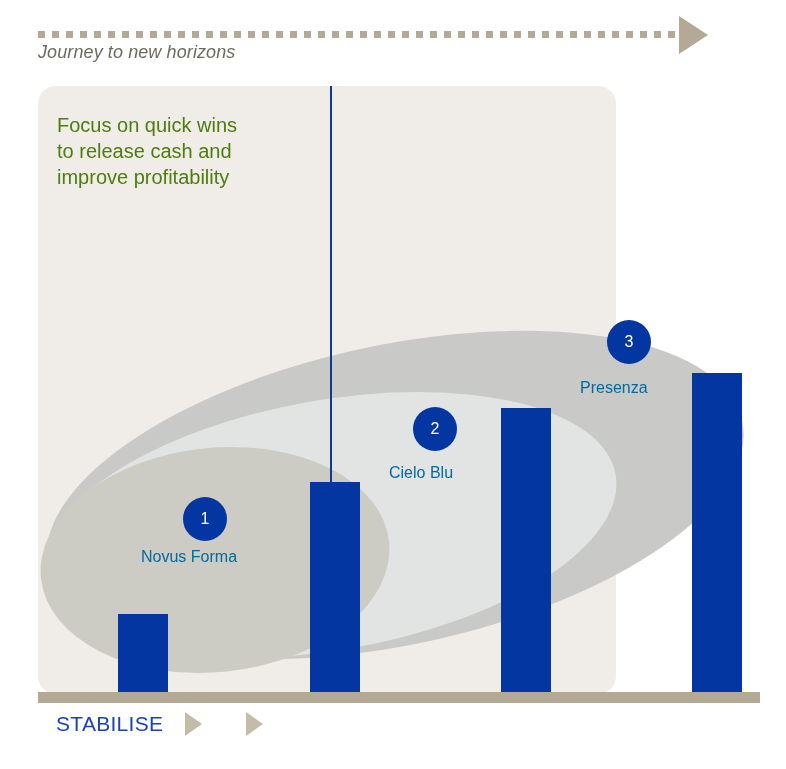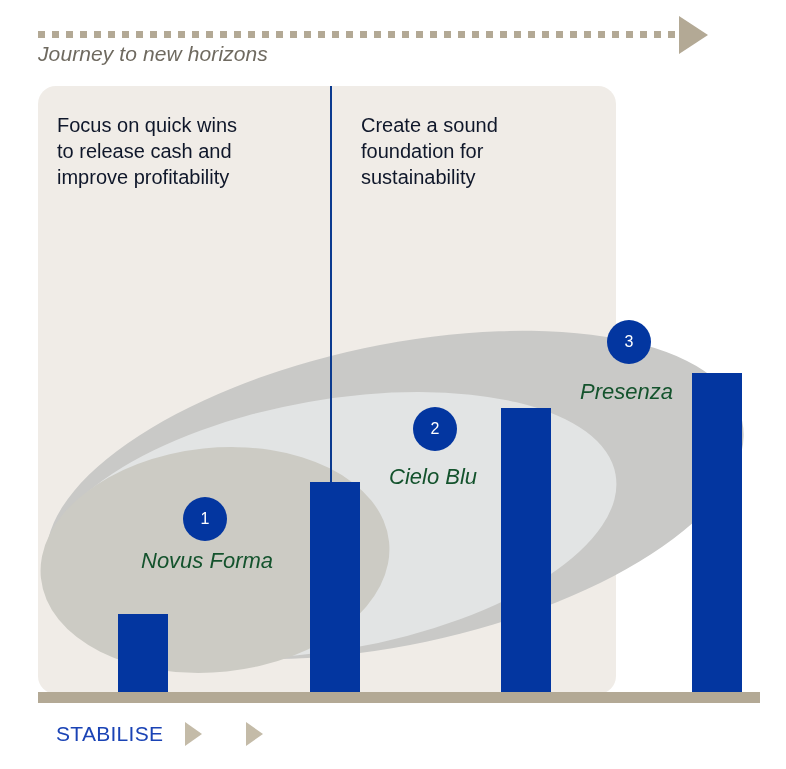--- a/index.html
+++ b/index.html
@@ -48,21 +48,21 @@
     height: 0;
     border-top: 19px solid transparent;
     border-bottom: 19px solid transparent;
     border-left: 29px solid #b3a995;
   }
   .journey-label {
     position: absolute;
     left: 0;
     top: 20px;
     font-style: italic;
-    font-size: 21px;
+    font-size: 18px;
     color: #6f6a60;
     letter-spacing: 0.1px;
     white-space: nowrap;
   }
 
   
   .panel {
     position: absolute;
     left: 38px;
     top: 86px;
@@ -88,21 +88,21 @@
     width: 2px;
     height: 400px;
     background: #0b3a8f;
   }
 
   
   .phase-text {
     position: absolute;
     font-size: 20px;
     line-height: 26px;
-    color: #0f172a;
+    color: #4d7c0f;
     white-space: pre-line;
   }
   .phase-text.left  { left: 57px;  top: 112px; width: 260px; }
   .phase-text.right { left: 361px; top: 112px; width: 250px; }
 
   
   .bar {
     position: absolute;
     background: #0336a0;
   }
@@ -129,35 +129,33 @@
     background: #0336a0;
     color: #ffffff;
     font-size: 16px;
     display: flex;
     align-items: center;
     justify-content: center;
     line-height: 1;
   }
   .marker-label {
     position: absolute;
-    font-style: italic;
-    font-size: 22px;
-    color: #14532d;
+    font-size: 16px;
+    color: #0369a1;
     white-space: nowrap;
   }
 
   
   .footer {
     position: absolute;
     left: 38px;
     top: 712px;
     width: 722px;
     height: 44px;
     display: flex;
-    align-items: center;
   }
   .footer-label {
     font-size: 21px;
     color: #1a43b5;
     letter-spacing: 0.3px;
     white-space: nowrap;
     font-stretch: condensed;
   }
   .footer-arrow {
     width: 0;
@@ -187,23 +185,20 @@
     <ellipse cx="395" cy="495" rx="355" ry="150" transform="rotate(-12 395 495)" fill="#c9c9c7"></ellipse>
     <ellipse cx="330" cy="525" rx="290" ry="125" transform="rotate(-10 330 525)" fill="#e2e4e4"></ellipse>
     <ellipse cx="215" cy="560" rx="175" ry="112" transform="rotate(-6 215 560)" fill="#cccbc4"></ellipse>
   </svg>
 
   <div class="divider"></div>
 
   <div class="phase-text left">Focus on quick wins
 to release cash and
 improve profitability</div>
-  <div class="phase-text right">Create a sound
-foundation for
-sustainability</div>
 
   <div class="bar" style="left:118px; top:614px; width:50px; height:78px;"></div>
   <div class="bar" style="left:310px; top:482px; width:50px; height:210px;"></div>
   <div class="bar" style="left:501px; top:408px; width:50px; height:284px;"></div>
   <div class="bar" style="left:692px; top:373px; width:50px; height:319px;"></div>
 
   <div class="marker" style="left:0; top:0;">
     <div class="marker-circle" style="left:183px; top:497px;">1</div>
     <div class="marker-label" style="left:141px; top:548px;">Novus Forma</div>
   </div>

